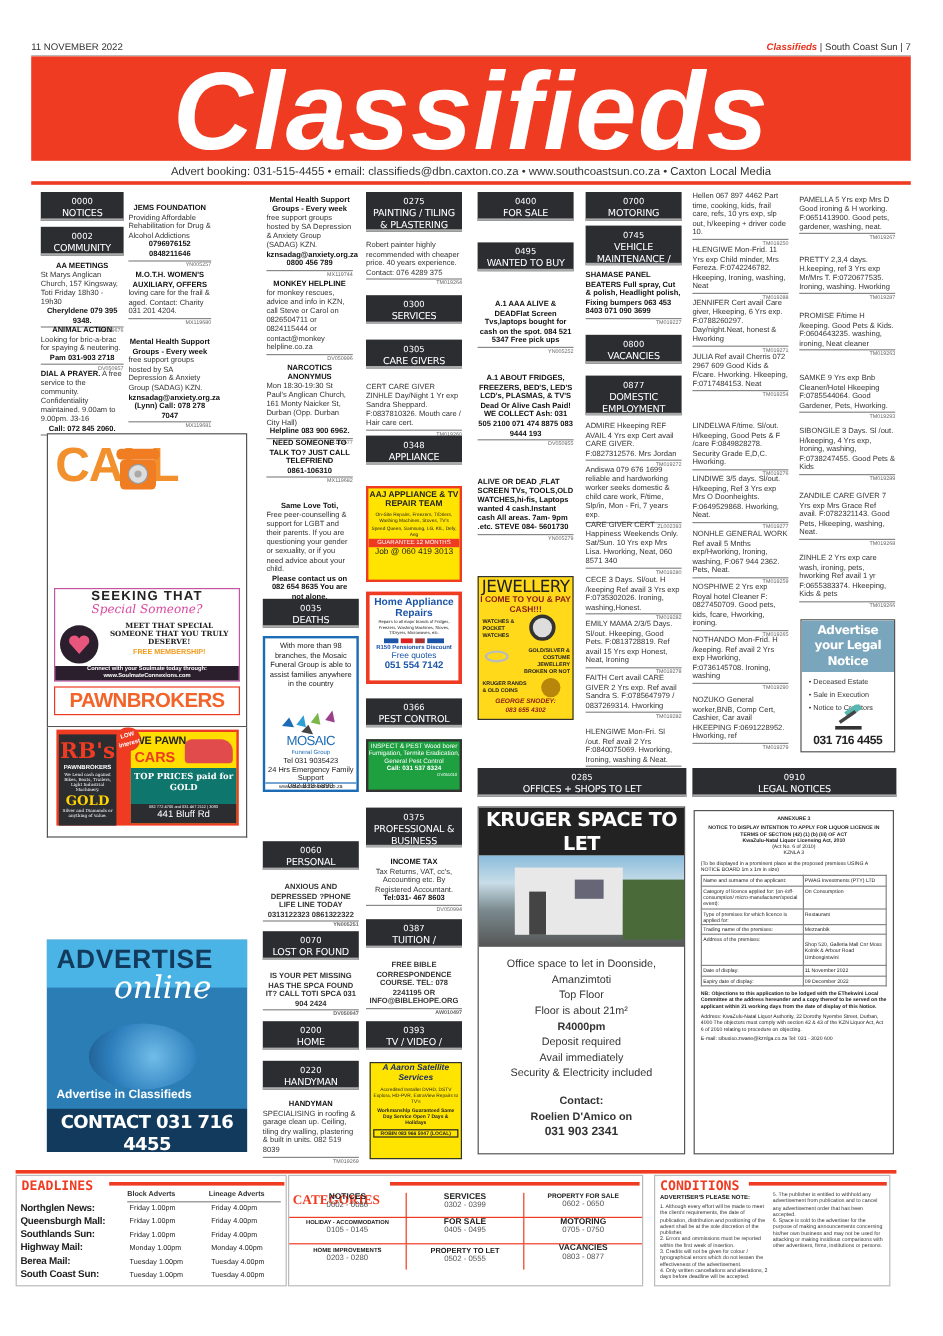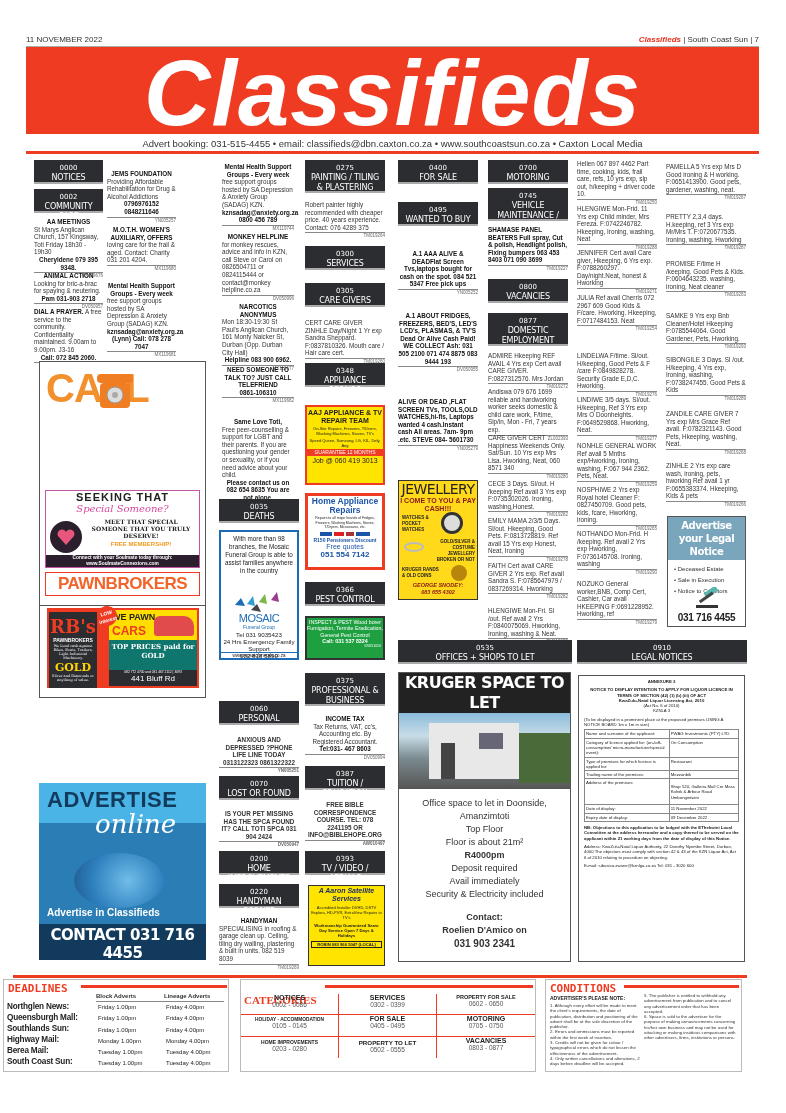--- a/index.html
+++ b/index.html
@@ -14,21 +14,21 @@
 .sub{position:absolute;left:26px;top:134px;width:733px;height:18px;text-align:center;font-size:9.5px;color:#333;padding-top:4px}
 .subline{position:absolute;left:26px;top:151px;width:733px;height:3px;background:#ef3b22}
 .hdr{position:absolute;background:#2b2d31;color:#fff;text-align:center;font-family:"DejaVu Sans",sans-serif;font-size:7px;line-height:10px;padding:3px 2px;border-bottom:2px solid #aaa}
 .hdr .n{font-size:7px;display:block}
 .hdr .t{font-size:8px;display:block;letter-spacing:-.2px}
 .ad{position:absolute;font-size:6.3px;line-height:7.6px;color:#333}
 .ad b{color:#111}
 .ad .ctr{text-align:center;display:block}
 .ad .ref{display:block;border-top:1px solid #888;text-align:right;font-size:4.5px;color:#666;margin-top:1px;line-height:6px}
 .box{position:absolute;overflow:hidden}
-.deadlines{position:absolute;left:3px;top:979px;width:226px;height:93px;border:1px solid #bbb}
+.deadlines{position:absolute;left:13px;top:979px;width:226px;height:93px;border:1px solid #bbb}
 .dtitle{position:absolute;left:4px;top:2px;font-family:"DejaVu Sans Mono",monospace;font-weight:bold;color:#ef3b22;font-size:11px}
 .dline{position:absolute;left:77px;top:5px;width:146px;height:3px;background:#ef3b22}
 .dt{position:absolute;font-size:6px}
 .pub{position:absolute;left:3px;font-weight:bold;font-size:8.2px;color:#222;font-family:"Liberation Sans",sans-serif;letter-spacing:-.2px}
 .cats{position:absolute;left:240px;top:979px;width:296px;height:93px;border:1px solid #bbb}
 .cond{position:absolute;left:545px;top:979px;width:197px;height:93px;border:1px solid #bbb}
 </style>
 </head>
 <body>
 
@@ -339,21 +339,21 @@
     <svg width="28" height="22" viewBox="0 0 28 22">
         <rect x="10" y="2" width="14" height="6" transform="rotate(-35 17 5)" fill="#5ab7b0"></rect>
         <rect x="4" y="9" width="16" height="3" transform="rotate(-35 12 10)" fill="#444"></rect>
         <rect x="2" y="18" width="22" height="3" fill="#333"></rect>
       </svg>
   </div>
   <div style="position:absolute;left:0;bottom:3px;width:77px;text-align:center;font-size:10px;font-weight:bold;color:#222;letter-spacing:-.3px">031 716 4455</div>
 </div>
 
 <div class="hdr" style="left:398px;top:640px;width:174px;height:24px">
-    <span class="n">0535</span>
+    <span class="n">0285</span>
     <span class="t">OFFICES + SHOPS TO LET</span>
   </div>
 <div class="hdr" style="left:577px;top:640px;width:170px;height:24px">
     <span class="n">0910</span>
     <span class="t">LEGAL NOTICES</span>
   </div>
 
 <div class="box" style="left:398px;top:672px;width:173px;height:290px;border:1px solid #555;background:#fff">
   <div style="background:#222;color:#fff;text-align:center;font-size:16px;font-weight:bold;line-height:20px;letter-spacing:-.5px;font-family:'DejaVu Sans',sans-serif">KRUGER SPACE TO LET</div>
   <div style="position:relative;height:76px;background:linear-gradient(#8bbcdc 0%,#c8dde8 30%,#7a8a8e 60%,#555 100%)">

